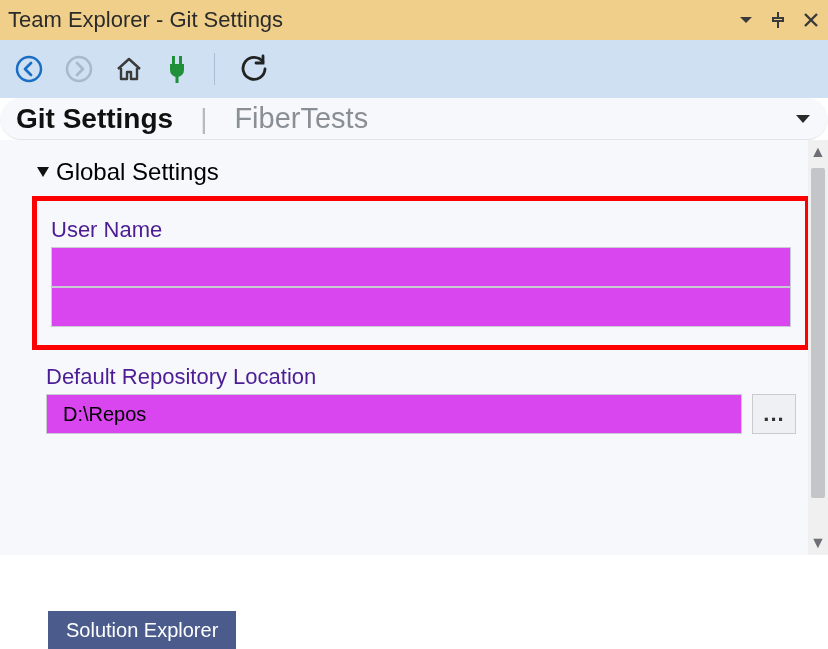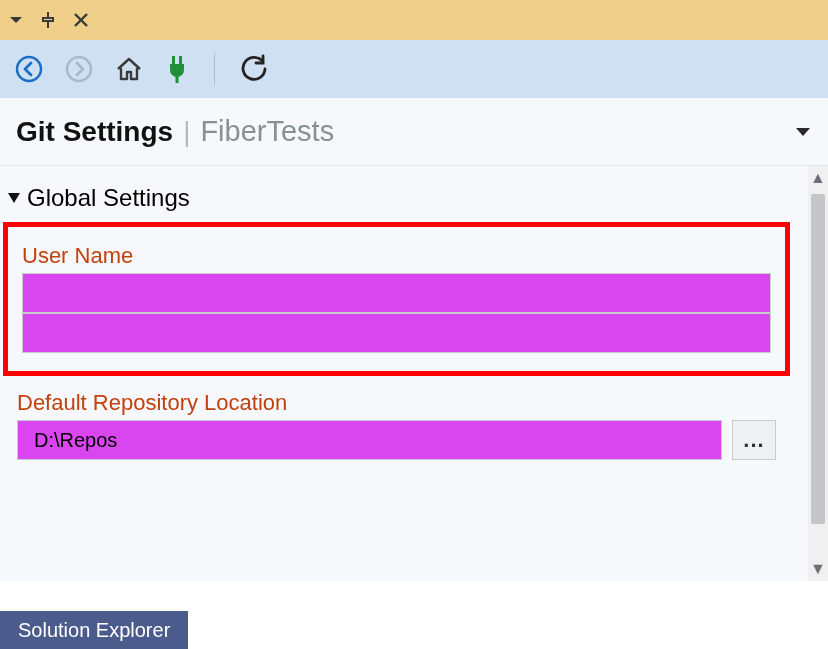--- a/index.html
+++ b/index.html
@@ -44,27 +44,28 @@
   }
   .tb-sep {
     width: 1px;
     height: 32px;
     background: #a9bed4;
     margin: 0 4px;
   }
 
   
   .header-row {
-    height: 68px;
+    height: 42px;
     background: #f6f8fb;
     border-bottom: 1px solid #e0e4ea;
     display: flex;
     align-items: center;
     padding: 0 16px;
-    gap: 10px;
+    gap: 27px;
+    border-radius: 24px;
   }
   .header-row .page-title {
     font-size: 28px;
     font-weight: 600;
     color: #111;
   }
   .header-row .divider {
     color: #b9b9b9;
     font-size: 28px;
   }
@@ -74,22 +75,23 @@
   }
   .header-row .spacer { flex: 1; }
 
   
   .content-wrap {
     position: relative;
     height: 415px;
     background: #f6f8fb;
   }
   .content {
-    padding: 18px 22px 10px 7px;
+    padding: 18px 22px 10px 16px;
     width: 808px; 
+    margin-left: 20px;
   }
   .faux-scrollbar {
     position: absolute;
     top: 0;
     right: 0;
     width: 20px;
     height: 100%;
     background: #f0f0f0;
     display: flex;
     flex-direction: column;
@@ -124,21 +126,21 @@
   }
 
   .highlight-box {
     border: 5px solid #ff0000;
     padding: 10px 14px 18px 14px;
     margin: 0 -4px 10px -4px;
   }
 
   .field-label {
     font-size: 22px;
-    color: #c2410c;
+    color: #4c1d95;
     margin-top: 6px;
     margin-bottom: 4px;
   }
   .text-input {
     width: 100%;
     height: 40px;
     border: 1px solid #c8cbd1;
     background: #d946ef;
     padding: 0 10px;
     font-size: 20px;
@@ -174,37 +176,39 @@
     bottom: 0;
     height: 38px;
     display: flex;
   }
   .tab {
     padding: 0 18px;
     display: flex;
     align-items: center;
     font-size: 20px;
     cursor: pointer;
+    margin-left: 48px;
   }
   .tab.inactive {
     background: #4b5c8c;
     color: #fff;
   }
   .tab.active {
     background: #fff;
     color: #222;
   }
 
   
   svg { display: block; }
 </style>
 </head>
 <body>
 
 <div class="title-bar">
+  <div class="title">Team Explorer - Git Settings</div>
   <div class="win-btns">
     <span>
       <svg width="16" height="16" viewBox="0 0 16 16">
           <path d="M2 5 L8 11 L14 5 Z" fill="#3a3a3a"></path>
         </svg>
     </span>
     <span>
       <svg width="20" height="20" viewBox="0 0 20 20" fill="none" stroke="#3a3a3a" stroke-width="2">
         <path d="M10 2 v6"></path>
           <path d="M5 8 h10 v3 h-10 z" fill="none"></path>

